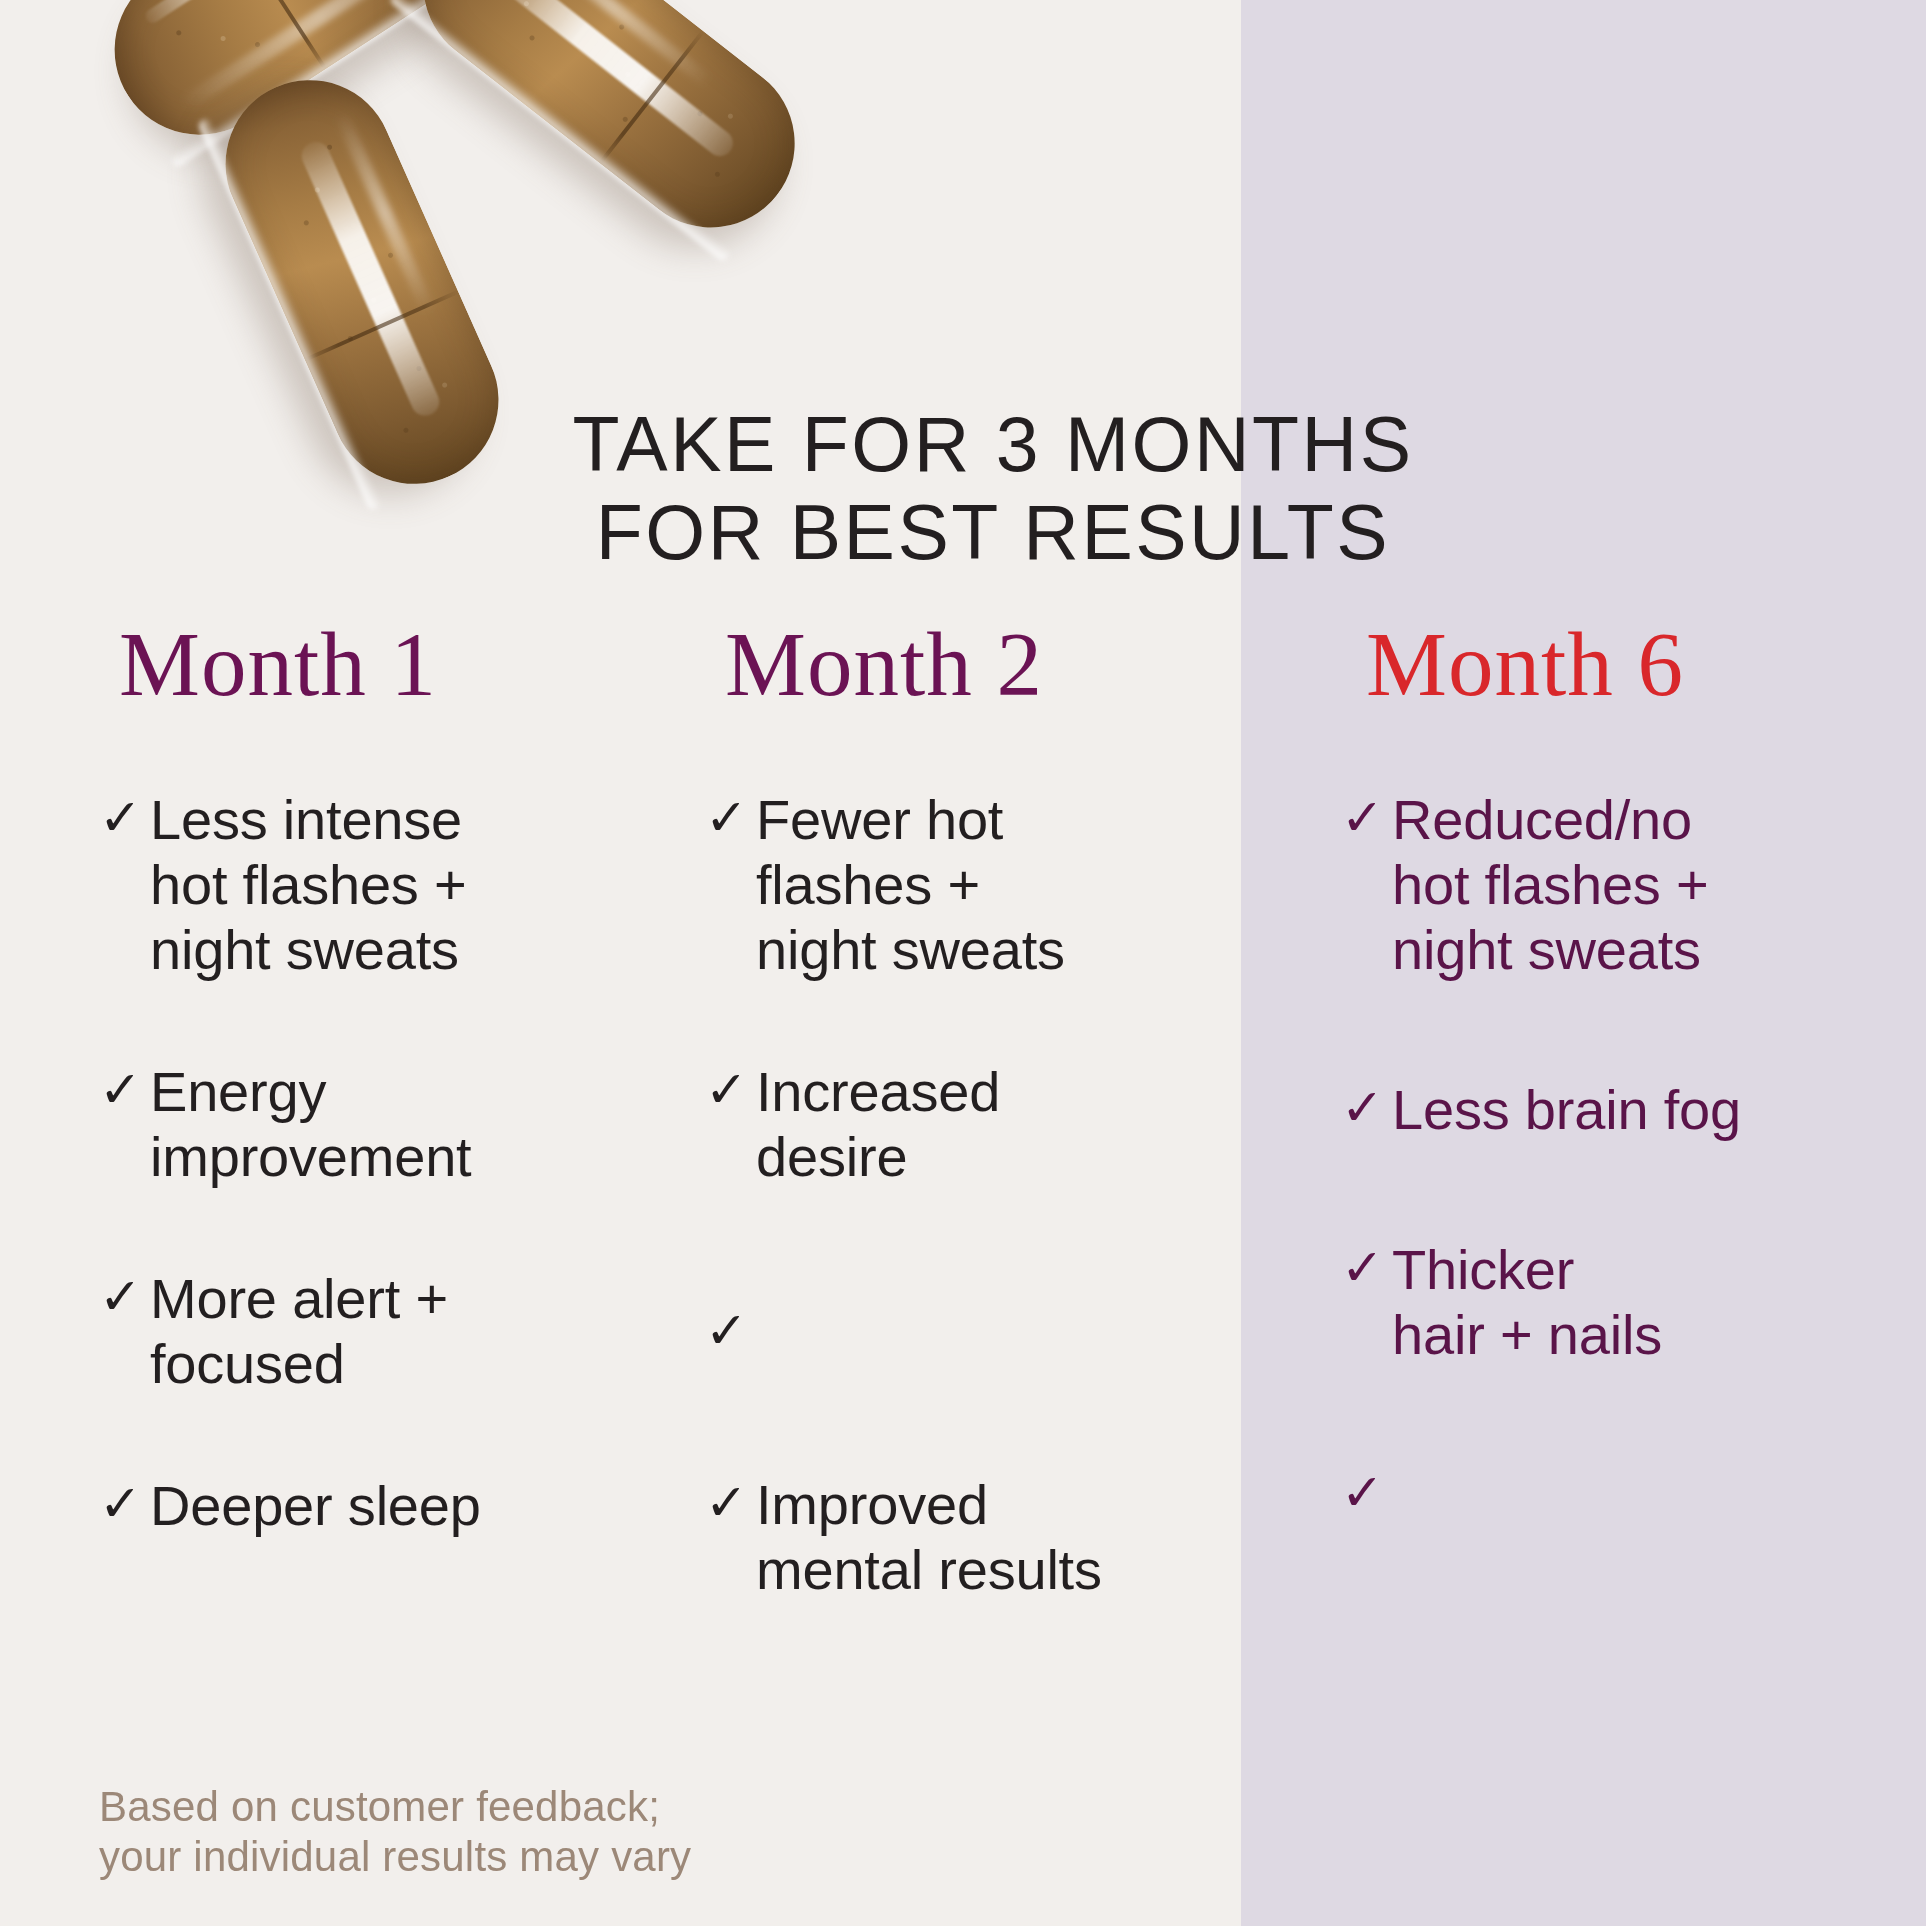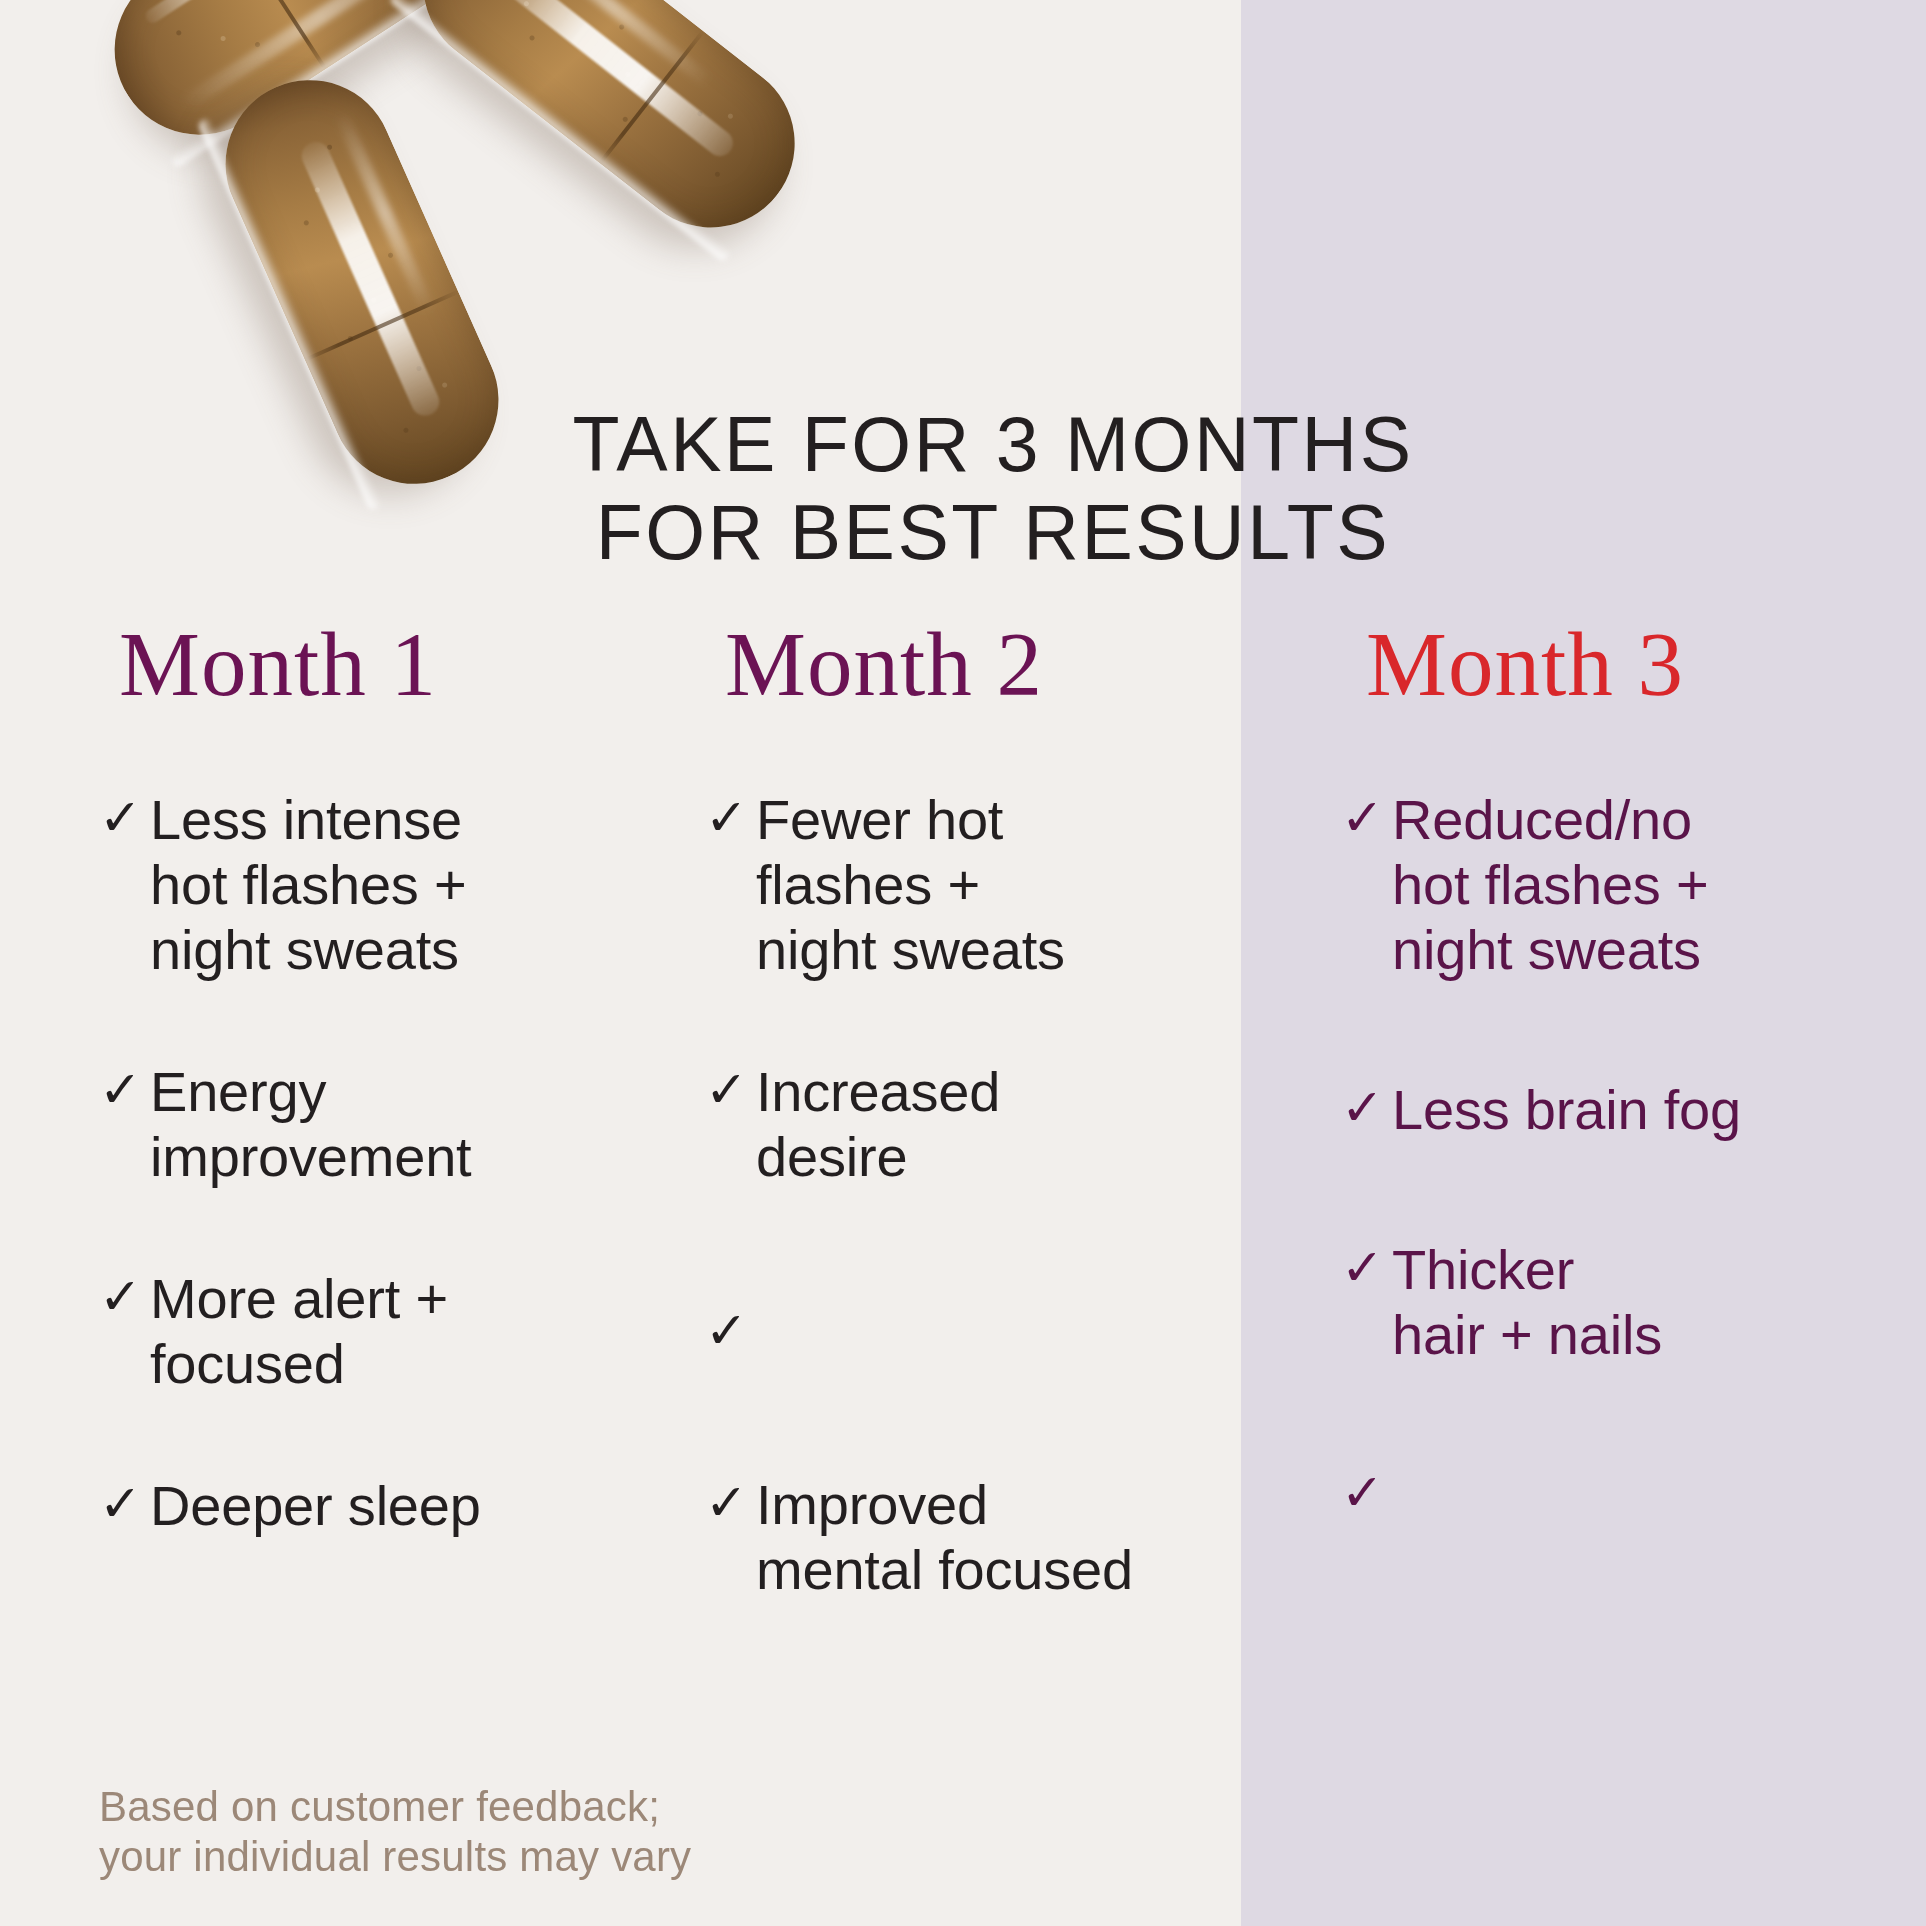--- a/index.html
+++ b/index.html
@@ -285,27 +285,27 @@
           <span class="check">✓</span>
           <span class="btext">Increased
 desire</span>
         </li>
         <li class="bullet">
           <span class="check">✓</span>
         </li>
         <li class="bullet">
           <span class="check">✓</span>
           <span class="btext">Improved
-mental focused</span>
+mental results</span>
         </li>
       </ul>
     </div>
 
     <div class="col" id="col3">
-      <div class="col-title">Month 3</div>
+      <div class="col-title">Month 6</div>
       <ul class="bullets">
         <li class="bullet">
           <span class="check">✓</span>
           <span class="btext">Reduced/no
 hot flashes +
 night sweats</span>
         </li>
         <li class="bullet">
           <span class="check">✓</span>
           <span class="btext">Less brain fog</span>

